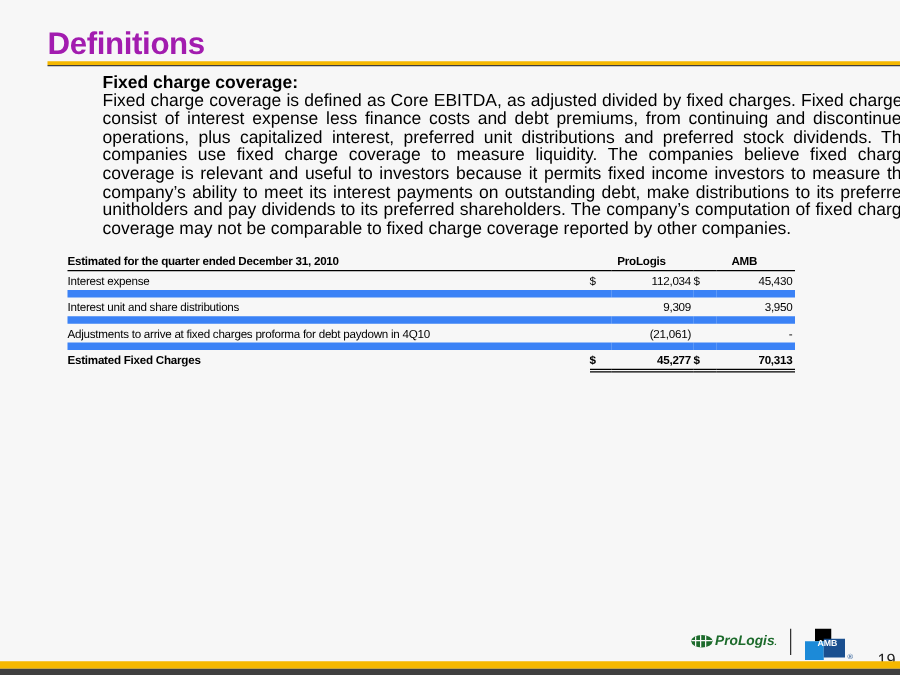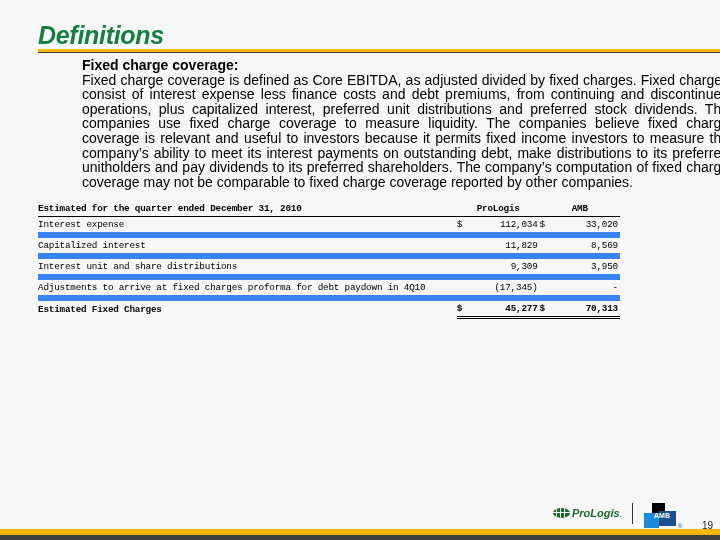--- a/index.html
+++ b/index.html
@@ -4,41 +4,40 @@
 <style>
   html, body { margin: 0; padding: 0; }
   body {
     width: 720px; height: 540px; position: relative; overflow: hidden;
     background: #f7f7f7;
     font-family: "Liberation Sans", sans-serif;
     color: #000;
   }
   .title {
     position: absolute; left: 38px; top: 21px;
-    font-size: 25px; font-weight: bold; color: #15803d;
+    font-size: 25px; font-weight: bold; color: #a21caf;
     letter-spacing: -0.3px;
-    font-style: italic;
   }
   .title-rule-gold {
     position: absolute; left: 38px; right: 0; top: 49px; height: 3px; background: #f5b800;
   }
   .title-rule-dark {
     position: absolute; left: 38px; right: 0; top: 52px; height: 1px; background: #3f3f3f;
   }
   .body-text {
     position: absolute; left: 38px; top: 58px; width: 647px;
     font-size: 14px; line-height: 14.6px; text-align: justify; margin-left: 44px;
   }
   .body-text .heading { font-weight: bold; }
   .body-text p { margin: 0; }
   .body-text .gap { height: 14.6px; }
 
   table.fc {
-    position: absolute; left: 38px; top: 201px; width: 582px;
-    border-collapse: collapse; font-size: 9.3px; letter-spacing: -0.2px; font-family: Liberation Mono, monospace;
+    position: absolute; left: 54px; top: 201px; width: 582px;
+    border-collapse: collapse; font-size: 9.3px; letter-spacing: -0.2px;
   }
   table.fc td, table.fc th { padding: 0; height: 15px; vertical-align: middle; white-space: nowrap; }
   table.fc th { font-weight: bold; text-align: left; border-bottom: 1px solid #000; height: 15px; }
   table.fc th.col-h { text-align: center; }
   table.fc tr.body-row td { border-bottom: 6px solid #3b82f6; }
   td.label { width: 420px; }
   td.cur { width: 18px; text-align: left; }
   td.num { text-align: right; padding-right: 2px !important; }
   td.num-p { width: 64px; margin-top: 39px; }
   td.num-a { width: 62px; }
@@ -65,21 +64,21 @@
     font-size: 11px; font-weight: bold; font-style: italic; color: #1d6b2c;
   }
   .prologis-text .dot { font-size: 7px; }
   .logo-divider { position: absolute; left: 632px; top: 503px; width: 1px; height: 21px; background: #333; }
   .amb-logo { position: absolute; left: 644px; top: 503px; width: 40px; height: 28px; }
   .amb-sq-black { position: absolute; left: 8px; top: 0; width: 13px; height: 10px; background: #000; }
   .amb-sq-light { position: absolute; left: 0; top: 10px; width: 15px; height: 15px; background: #1c8ad8; }
   .amb-sq-dark { position: absolute; left: 15px; top: 8px; width: 17px; height: 15px; background: #1a4f8f; }
   .amb-text { position: absolute; left: 10px; top: 9px; font-size: 7px; font-weight: bold; color: #fff; }
   .amb-reg { position: absolute; left: 34px; top: 20px; font-size: 6px; color: #1a4f8f; }
-  .page-num { position: absolute; left: 702px; top: 520px; font-size: 10px; color: #222; }
+  .page-num { position: absolute; left: 702px; top: 520px; font-size: 13px; color: #222; }
 
   .bottom-gold { position: absolute; left: 0; right: 0; top: 529px; height: 6px; background: #f5b800; }
   .bottom-dark { position: absolute; left: 0; right: 0; top: 535px; height: 5px; background: #3f3f3f; }
 </style>
 </head>
 <body>
 
 <div class="title">Definitions</div>
 <div class="title-rule-gold"></div>
 <div class="title-rule-dark"></div>
@@ -97,40 +96,33 @@
       <th class="col-h" colspan="2">ProLogis</th>
       <th class="col-h" colspan="2">AMB</th>
     </tr>
   </thead>
   <tbody>
     <tr class="body-row">
       <td class="label">Interest expense</td>
       <td class="cur">$</td>
       <td class="num num-p">112,034</td>
       <td class="cur">$</td>
-      <td class="num num-a">33,020</td>
-    </tr>
-    <tr class="body-row">
-      <td class="label">Capitalized interest</td>
-      <td class="cur"></td>
-      <td class="num num-p">11,829</td>
-      <td class="cur"></td>
-      <td class="num num-a">8,569</td>
+      <td class="num num-a">45,430</td>
     </tr>
     <tr class="body-row">
       <td class="label">Interest unit and share distributions</td>
       <td class="cur"></td>
       <td class="num num-p">9,309</td>
       <td class="cur"></td>
       <td class="num num-a">3,950</td>
     </tr>
     <tr class="body-row pre-total">
       <td class="label">Adjustments to arrive at fixed charges proforma for debt paydown in 4Q10</td>
       <td class="cur ul"></td>
-      <td class="num num-p ul">(17,345)</td>
+      <td class="num num-p ul">(21,061)</td>
       <td class="cur ul"></td>
       <td class="num num-a ul">-</td>
     </tr>
     <tr class="total">
       <td class="label">Estimated Fixed Charges</td>
       <td class="cur dul">$</td>
       <td class="num num-p dul">45,277</td>
       <td class="cur dul">$</td>
       <td class="num num-a dul">70,313</td>
     </tr>

